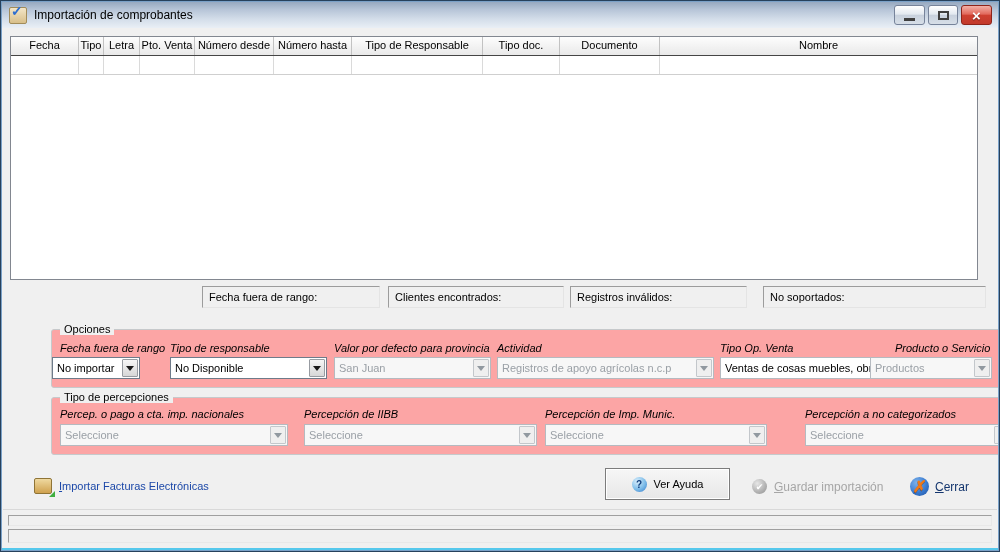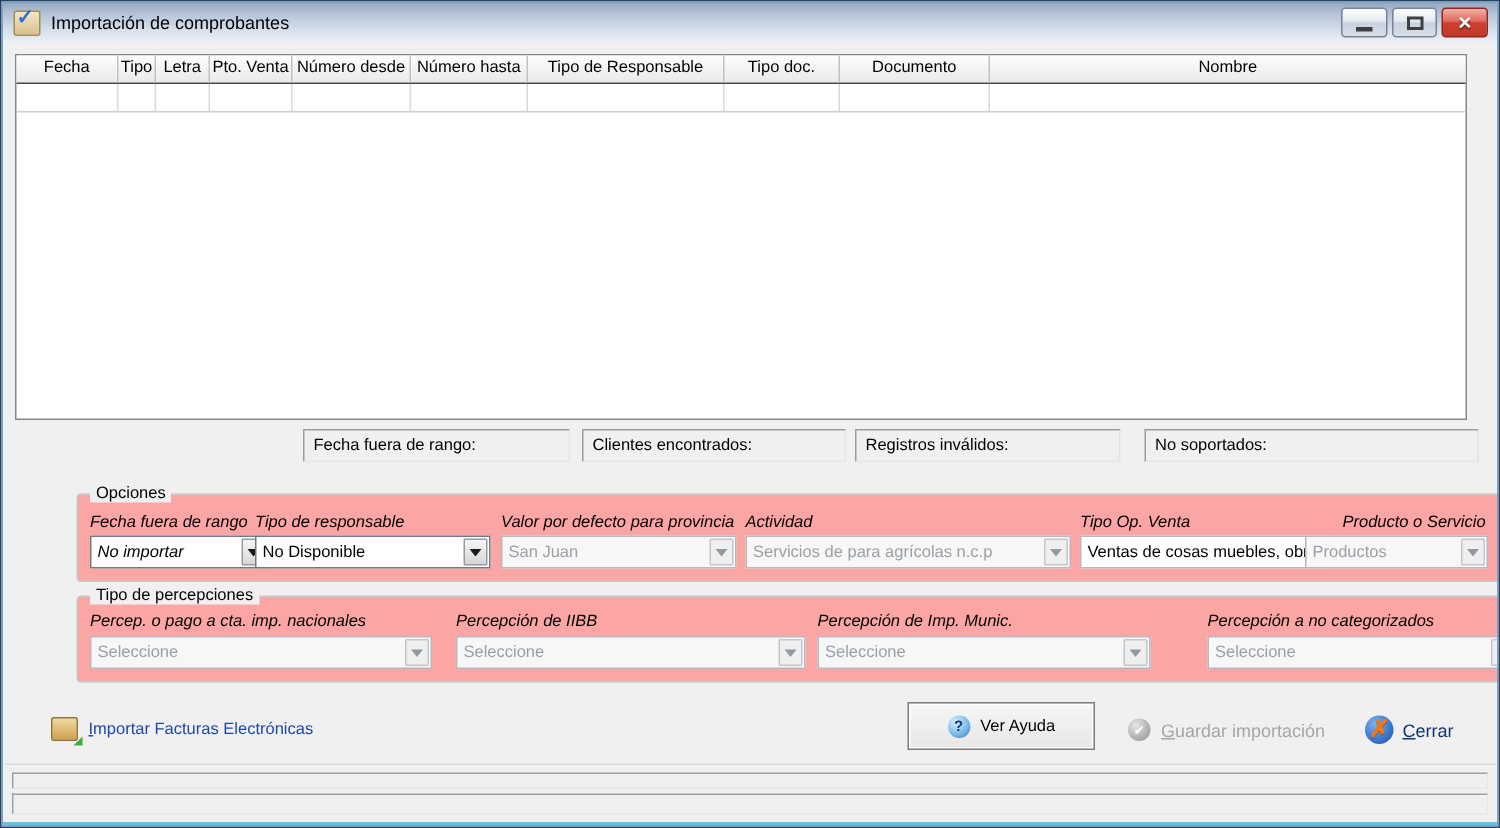--- a/index.html
+++ b/index.html
@@ -140,21 +140,21 @@
   </div>
   <div class="counter" style="left:755px;width:223px;margin-left:8px;">
     <span>No soportados:</span>
     <span></span>
   </div>
 
   <div class="groupbox" style="top:329px;height:59px;">
     <div class="group-legend">Opciones</div>
 
     <div class="field-label" style="left:8px;top:12px;">Fecha fuera de rango</div>
-    <div class="combo" style="left:8px;top:27px;width:119px;font-style:italic;">
+    <div class="combo" style="left:0;top:27px;width:88px;">
       <div class="val">No importar</div>
       <div class="arrow">
           <div class="tri"></div>
         </div>
     </div>
 
     <div class="field-label" style="left:118px;top:12px;">Tipo de responsable</div>
     <div class="combo" style="left:118px;top:27px;width:157px;">
       <div class="val">No Disponible</div>
       <div class="arrow">
@@ -165,21 +165,21 @@
     <div class="field-label" style="left:282px;top:12px;">Valor por defecto para provincia</div>
     <div class="combo disabled" style="left:282px;top:27px;width:157px;">
       <div class="val">San Juan</div>
       <div class="arrow">
           <div class="tri"></div>
         </div>
     </div>
 
     <div class="field-label" style="left:445px;top:12px;">Actividad</div>
     <div class="combo disabled" style="left:445px;top:27px;width:217px;">
-      <div class="val">Servicios de para agrícolas n.c.p</div>
+      <div class="val">Registros de apoyo agrícolas n.c.p</div>
       <div class="arrow">
           <div class="tri"></div>
         </div>
     </div>
 
     <div class="field-label" style="left:668px;top:12px;">Tipo Op. Venta</div>
     <div class="combo semi" style="left:668px;top:27px;width:168px;">
       <div class="val">Ventas de cosas muebles, obra</div>
       <div class="arrow">
           <div class="tri"></div>

